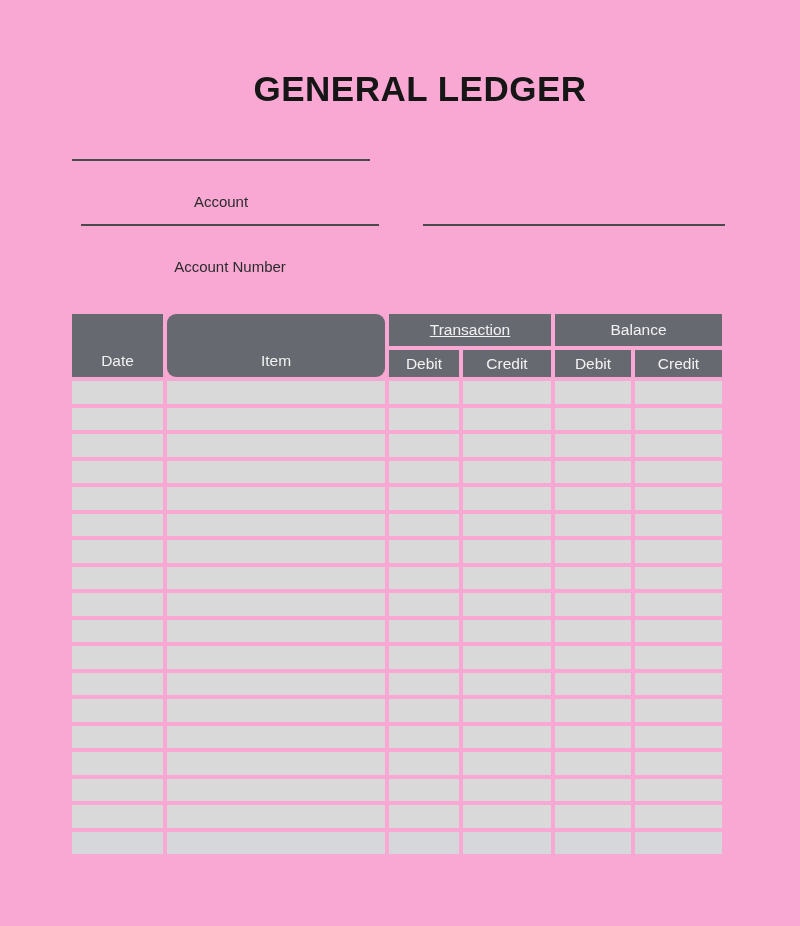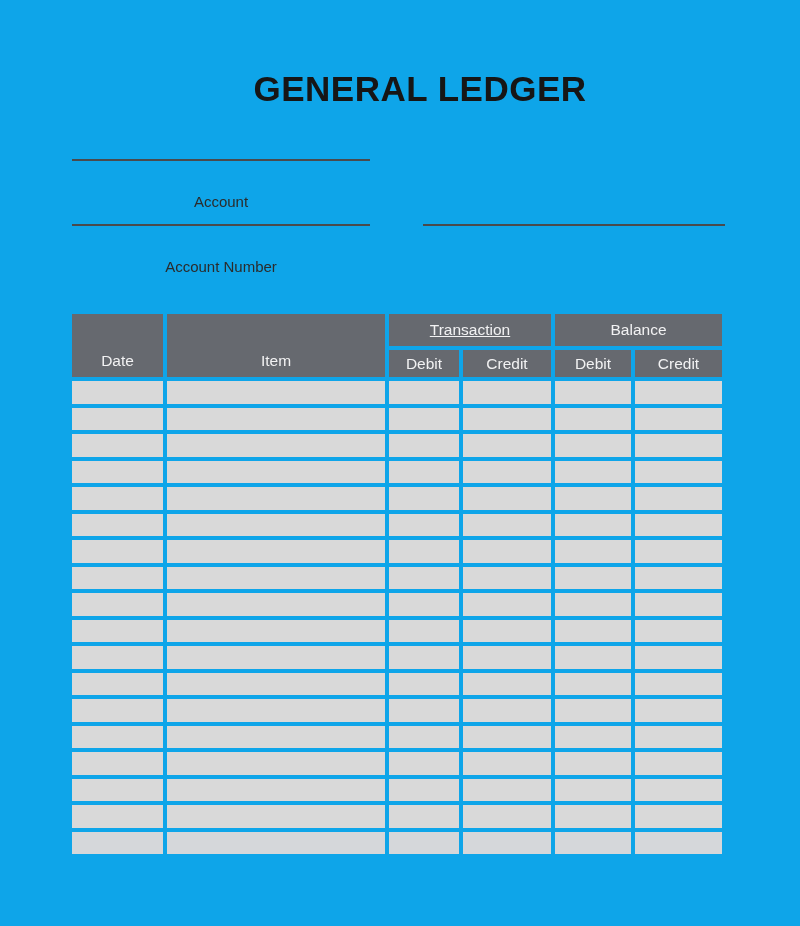--- a/index.html
+++ b/index.html
@@ -1,39 +1,39 @@
 <!DOCTYPE html>
 <html style="--header-bg: #66696f; --header-text: #f2f2f3; --cell-bg: #d9d9d9; --last-row-bg: #d5d7da; --line: #4a4a4c; --title-text: #161616; --label-text: #2b2b2b;"><head>
 <meta charset="utf-8">
 <style>
   html, body { margin: 0; padding: 0; background: #ffffff; }
   .page {
     position: relative;
     width: 800px;
     height: 926px;
-    background: #0ea5e9;
+    background: #f9a8d4;
     font-family: "Liberation Sans", "DejaVu Sans", sans-serif;
     overflow: hidden;
   }
   .title {
     position: absolute;
     top: 69px;
     left: 40px;
     right: 0;
     margin: 0;
     text-align: center;
     font-size: 35px;
     font-weight: 700;
     letter-spacing: 0.5px;
     color: var(--title-text, #161616);
   }
   .field { position: absolute; }
   .field.f1 { left: 72px;  top: 159px; width: 298px; }
   .field.f2 { left: 423px; top: 159px; width: 302px; }
-  .field.f3 { left: 72px;  top: 224px; width: 298px; }
+  .field.f3 { left: 81px;  top: 224px; width: 298px; }
   .field.f4 { left: 423px; top: 224px; width: 302px; }
   .field-line {
     width: 100%;
     height: 2px;
     background: var(--line, #4a4a4c);
   }
   .field-label {
     margin-top: 32px;
     text-align: center;
     font-size: 15px;
@@ -58,21 +58,21 @@
     justify-content: center;
     font-size: 15.5px;
   }
   .hcell.merged {
     grid-row: 1 / 3;
     align-items: flex-end;
     padding-bottom: 7px;
     box-sizing: border-box;
   }
   .hcell.col-date { grid-column: 1; }
-  .hcell.col-item { grid-column: 2; }
+  .hcell.col-item { grid-column: 2; border-radius: 9px; }
   .hcell.grp-transaction { grid-column: 3 / 5; grid-row: 1; text-decoration: underline; }
   .hcell.grp-balance     { grid-column: 5 / 7; grid-row: 1; }
   .hcell.sub-1 { grid-column: 3; grid-row: 2; }
   .hcell.sub-2 { grid-column: 4; grid-row: 2; }
   .hcell.sub-3 { grid-column: 5; grid-row: 2; }
   .hcell.sub-4 { grid-column: 6; grid-row: 2; }
   .bcell { background: var(--cell-bg, #d9d9d9); }
   .bcell.last { background: var(--last-row-bg, #d5d7da); }
 </style>
 </head>

